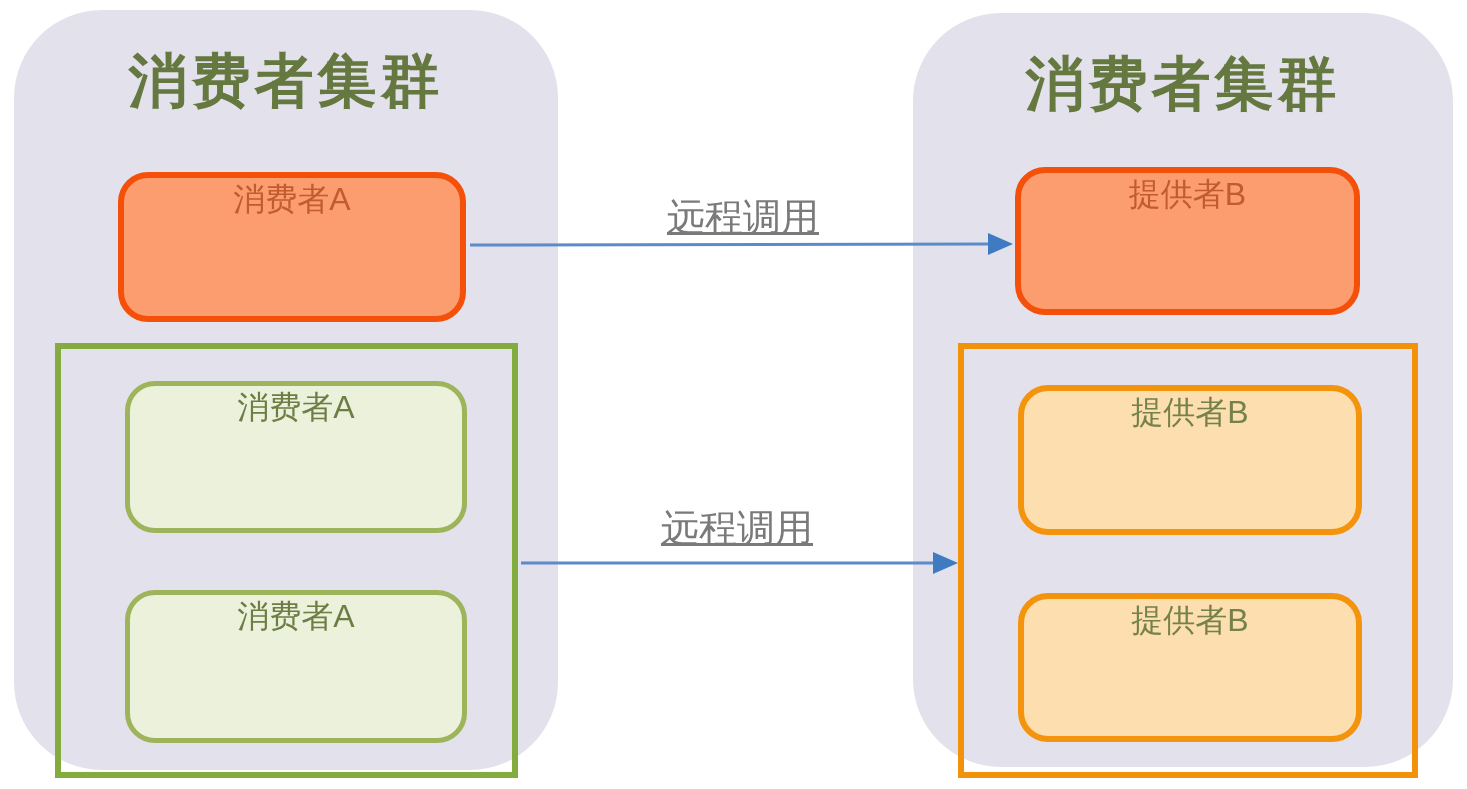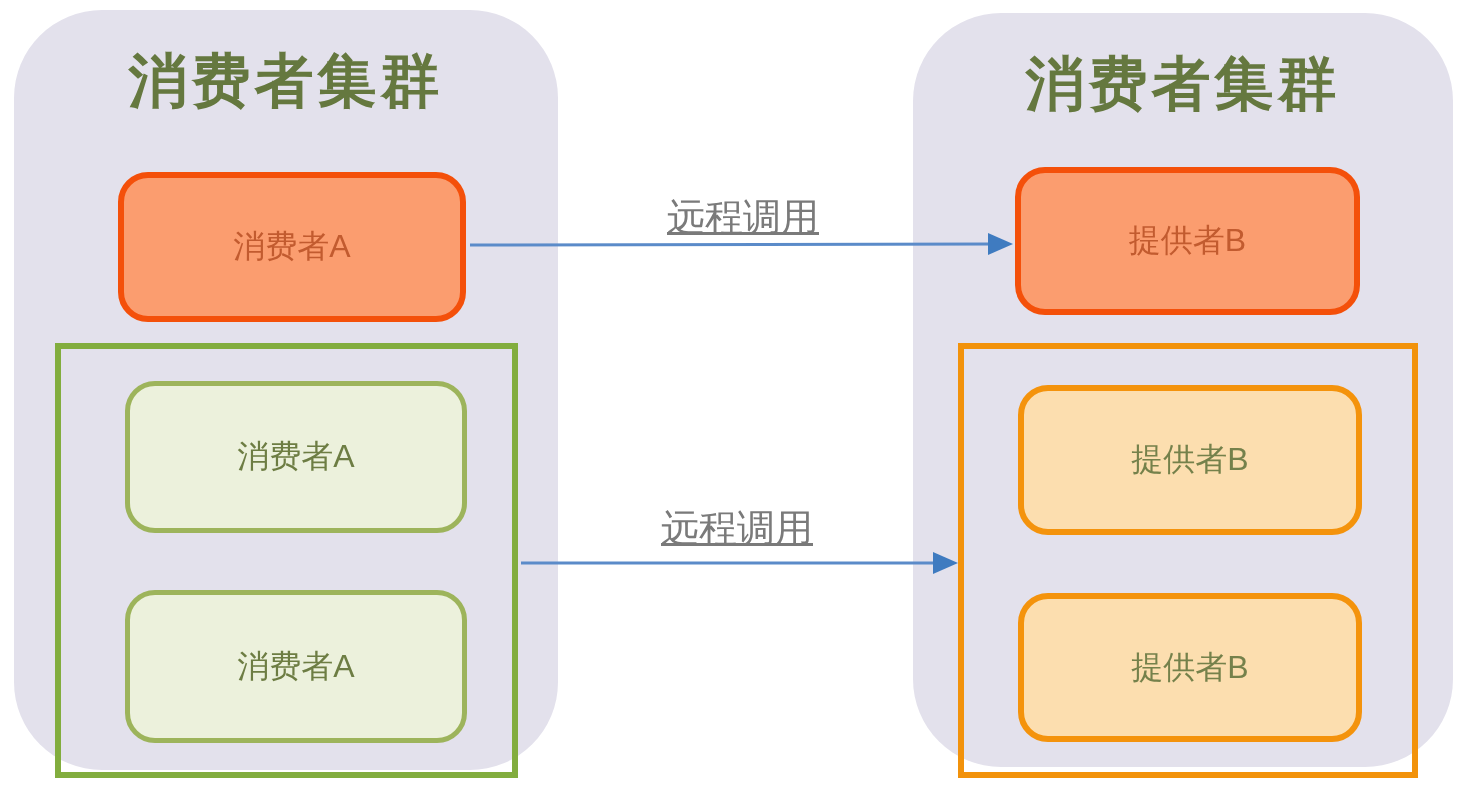--- a/index.html
+++ b/index.html
@@ -8,21 +8,21 @@
     font-family:"Liberation Sans","DejaVu Sans",sans-serif;
   }
   .panel{
     position:absolute;background:#E3E1EC;border-radius:88px;
   }
   .panel-title{
     position:absolute;width:100%;top:32px;text-align:center;
     font-size:59px;font-weight:bold;color:#65783F;letter-spacing:4px;
   }
   .node{
-    position:absolute;display:flex;align-items:center;justify-content:center;
+    position:absolute;display:flex;align-items:flex-start;justify-content:center;
     border-radius:30px;font-size:32px;box-sizing:border-box;
   }
   .node-hot{
     background:#FB9D6F;border:6px solid #F4500A;color:#C25B2F;
   }
   .node-green{
     background:#ECF1DC;border:5px solid #9DB45B;color:#6D7D43;
   }
   .node-peach{
     background:#FCDEAF;border:6px solid #F4930C;color:#75814B;

